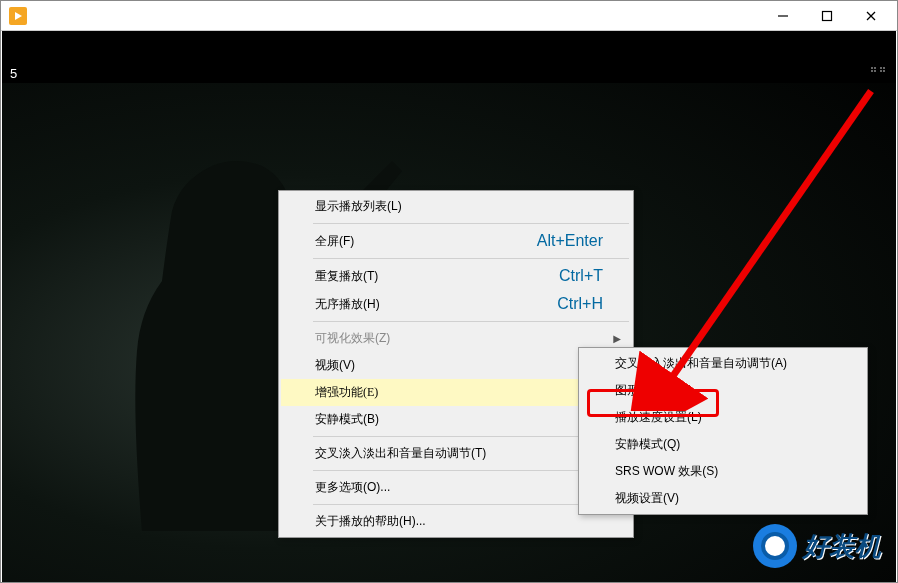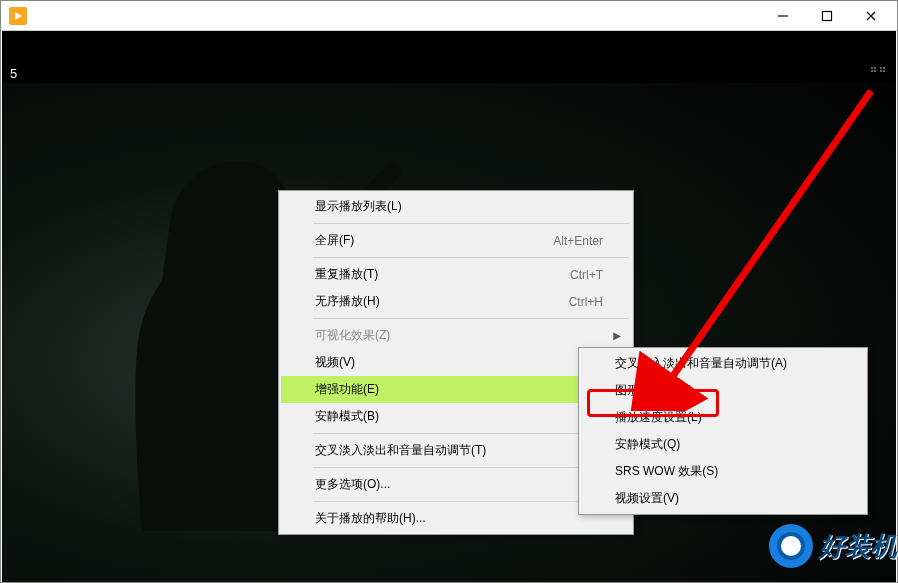--- a/index.html
+++ b/index.html
@@ -83,52 +83,52 @@
     .menu-sub { top: 346px; left: 577px; width: 234px; }
     .menu-item {
       display: flex;
       align-items: center;
       justify-content: space-between;
       padding: 5px 28px 5px 34px;
       color: #000;
       position: relative;
     }
     .menu-item.disabled { color: #888; }
-    .menu-item.hover { background: #bef264; }
+    .menu-item.hover { background: #fef9c3; font-family: Liberation Serif, serif; }
     .menu-item .arrow {
       position: absolute;
       right: 10px;
       font-size: 10px;
       color: #555;
     }
     .menu-item.hover .arrow { color: #000; }
     .menu-sep {
       height: 1px;
       background: #d0d0d0;
       margin: 3px 2px 3px 32px;
     }
-    .shortcut { color: #737373; font-size: 12px; }
+    .shortcut { color: #0369a1; font-size: 16px; }
     .red-arrow {
       position: absolute;
       top: 80px; left: 570px;
       pointer-events: none;
       z-index: 10;
     }
     .red-highlight {
       position: absolute;
       top: 388px; left: 586px;
       width: 132px; height: 28px;
       border: 3px solid #e00;
       border-radius: 4px;
       z-index: 9;
       pointer-events: none;
     }
     .watermark {
       position: absolute;
-      bottom: 14px; right: 0;
+      bottom: 14px; right: 16px;
       display: flex; align-items: center; gap: 6px;
       z-index: 20;
     }
     .wm-icon {
       width: 44px; height: 44px;
       background: #1a7de0;
       border-radius: 50%;
       display: flex; align-items: center; justify-content: center;
       position: relative;
     }

